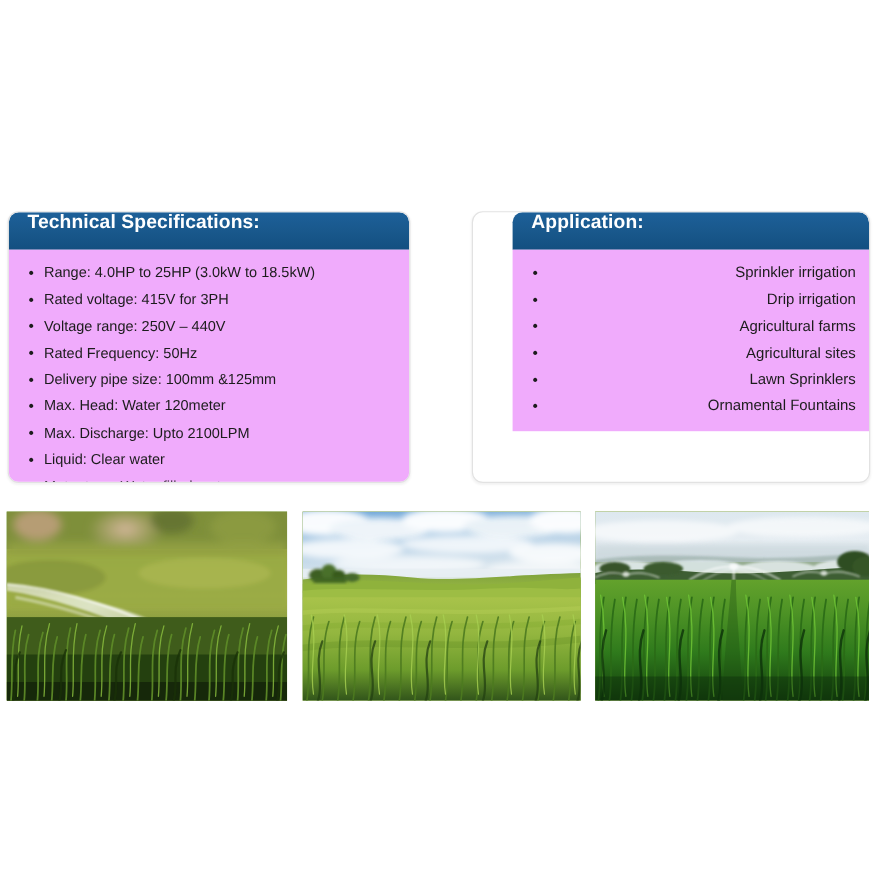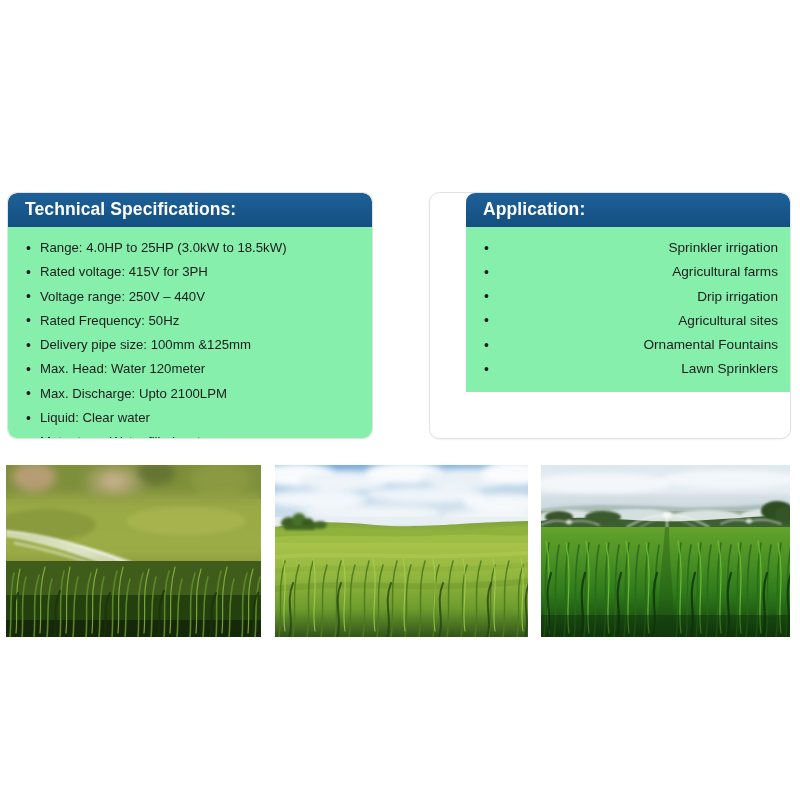--- a/index.html
+++ b/index.html
@@ -36,37 +36,37 @@
     top: 192px;
     width: 362px;
     height: 247px;
     padding-left: 36px;
   }
 
   .card-header {
     height: 34px;
     background: linear-gradient(to bottom, #1d6099 0%, #19588c 50%, #134f80 100%);
     display: flex;
-    align-items: center;
+    align-items: flex-start;
     padding: 0 0 0 17px;
     box-sizing: border-box;
     border-top-left-radius: 9px;
     border-top-right-radius: 9px;
   }
   .card-header .title {
     color: #ffffff;
     font-size: 17.5px;
     font-weight: bold;
     letter-spacing: 0.1px;
     line-height: 1;
   }
 
   .card-body {
     padding: 9px 12px 10px 18px;
-    background: #86efac;
+    background: #f0abfc;
   }
   ul.bullets {
     list-style: none;
     margin: 0;
     padding: 0;
   }
   ul.bullets li {
     position: relative;
     padding-left: 14px;
     font-size: 13.2px;
@@ -119,25 +119,25 @@
   </div>
 </div>
 
 <div class="card" id="app-card">
   <div class="card-header">
     <span class="title">Application:</span>
   </div>
   <div class="card-body">
     <ul class="bullets">
       <li>Sprinkler irrigation</li>
+      <li>Drip irrigation</li>
       <li>Agricultural farms</li>
-      <li>Drip irrigation</li>
       <li>Agricultural sites</li>
+      <li>Lawn Sprinklers</li>
       <li>Ornamental Fountains</li>
-      <li>Lawn Sprinklers</li>
     </ul>
   </div>
 </div>
 
 <div class="photo" id="photo-1">
   <svg viewBox="0 0 255 172" preserveAspectRatio="none" aria-hidden="true">
     <defs>
       <linearGradient id="p1bg" x1="0" y1="0" x2="0" y2="1">
         <stop offset="0%" stop-color="#6d7d33"></stop>
         <stop offset="22%" stop-color="#9aa83f"></stop>

